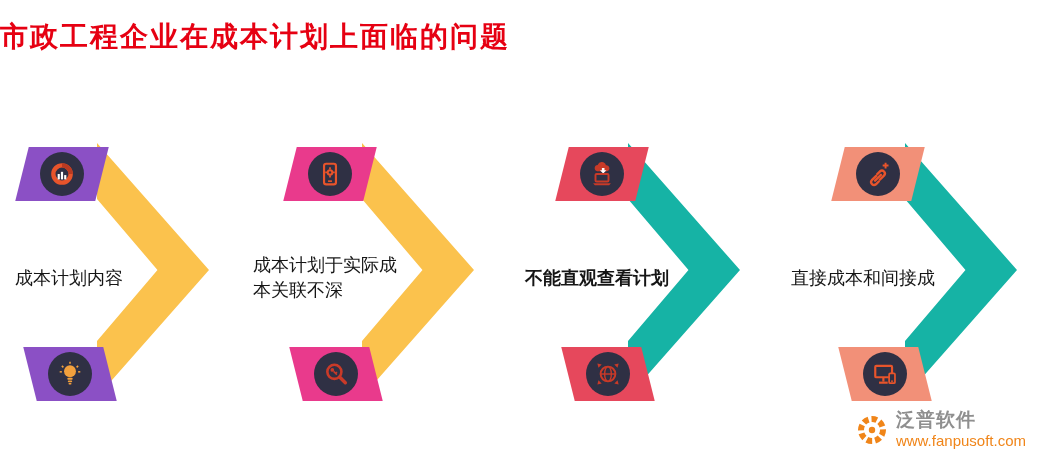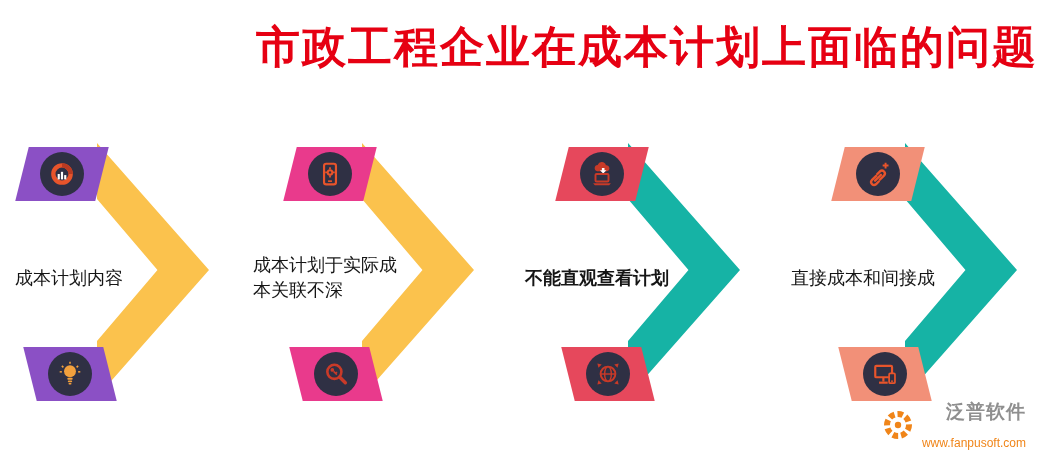--- a/index.html
+++ b/index.html
@@ -1,42 +1,42 @@
 <!DOCTYPE html>
 <html><head>
 <meta charset="utf-8">
 <style>
   * { margin:0; padding:0; box-sizing:border-box; }
   html,body { background:#fff; font-family:"Liberation Sans","DejaVu Sans",sans-serif; }
   .canvas { position:relative; width:1038px; height:458px; background:#fff; overflow:hidden; margin:0 auto; }
 
-  .title { position:absolute; top:18px; left:0; width:100%; text-align:right;
-           font-size:44px; font-weight:bold; letter-spacing:2px; }
+  .title { position:absolute; top:18px; left:0; width:100%; text-align:left;
+           font-size:28px; font-weight:bold; letter-spacing:2px; }
 
   .col { position:absolute; top:0; height:458px; }
 
   .tile { position:absolute; width:80px; height:54px; }
   .tile-bg { position:absolute; inset:0; transform:skewX(-14deg); }
   .tile.bottom .tile-bg { transform:skewX(14deg); }
   .icon-circle { position:absolute; left:50%; top:50%; transform:translate(-50%,-50%);
                  width:44px; height:44px; border-radius:50%;
                  display:flex; align-items:center; justify-content:center; }
 
   .text { position:absolute; left:5px; top:244px; height:68px; width:185px;
           display:flex; flex-direction:column; justify-content:center;
           font-size:18px; line-height:25px; color:#151515; }
   .text span { display:block; }
   .text[data-emphasis="bold"] { font-weight:bold; }
 
   .arrow { position:absolute; top:143px; width:112px; height:254px;
            clip-path:polygon(0 0, 100% 50%, 0 100%, 0 78%, 54% 50%, 0 22%); }
 
   .footer { position:absolute; right:12px; bottom:8px; display:flex; align-items:center; gap:7px; }
-  .footer .brand { font-size:19px; color:#8f8f8f; font-weight:bold; letter-spacing:1px;text-align:right; }
-  .footer .url { font-size:12px; color:#f08519;margin-top:12px; }
+  .footer .brand { font-size:19px; color:#8f8f8f; font-weight:bold; letter-spacing:1px; }
+  .footer .url { font-size:15px; color:#f08519; }
   .footer .txt { display:flex; flex-direction:column; line-height:1.2; }
 </style>
 </head>
 <body>
 
 <div class="canvas">
 
   <h1 class="title" style="color: rgb(230, 0, 18);">市政工程企业在成本计划上面临的问题</h1>
 
   <div class="arrow" style="left: 97px; background-color: rgb(251, 194, 77);"></div>

